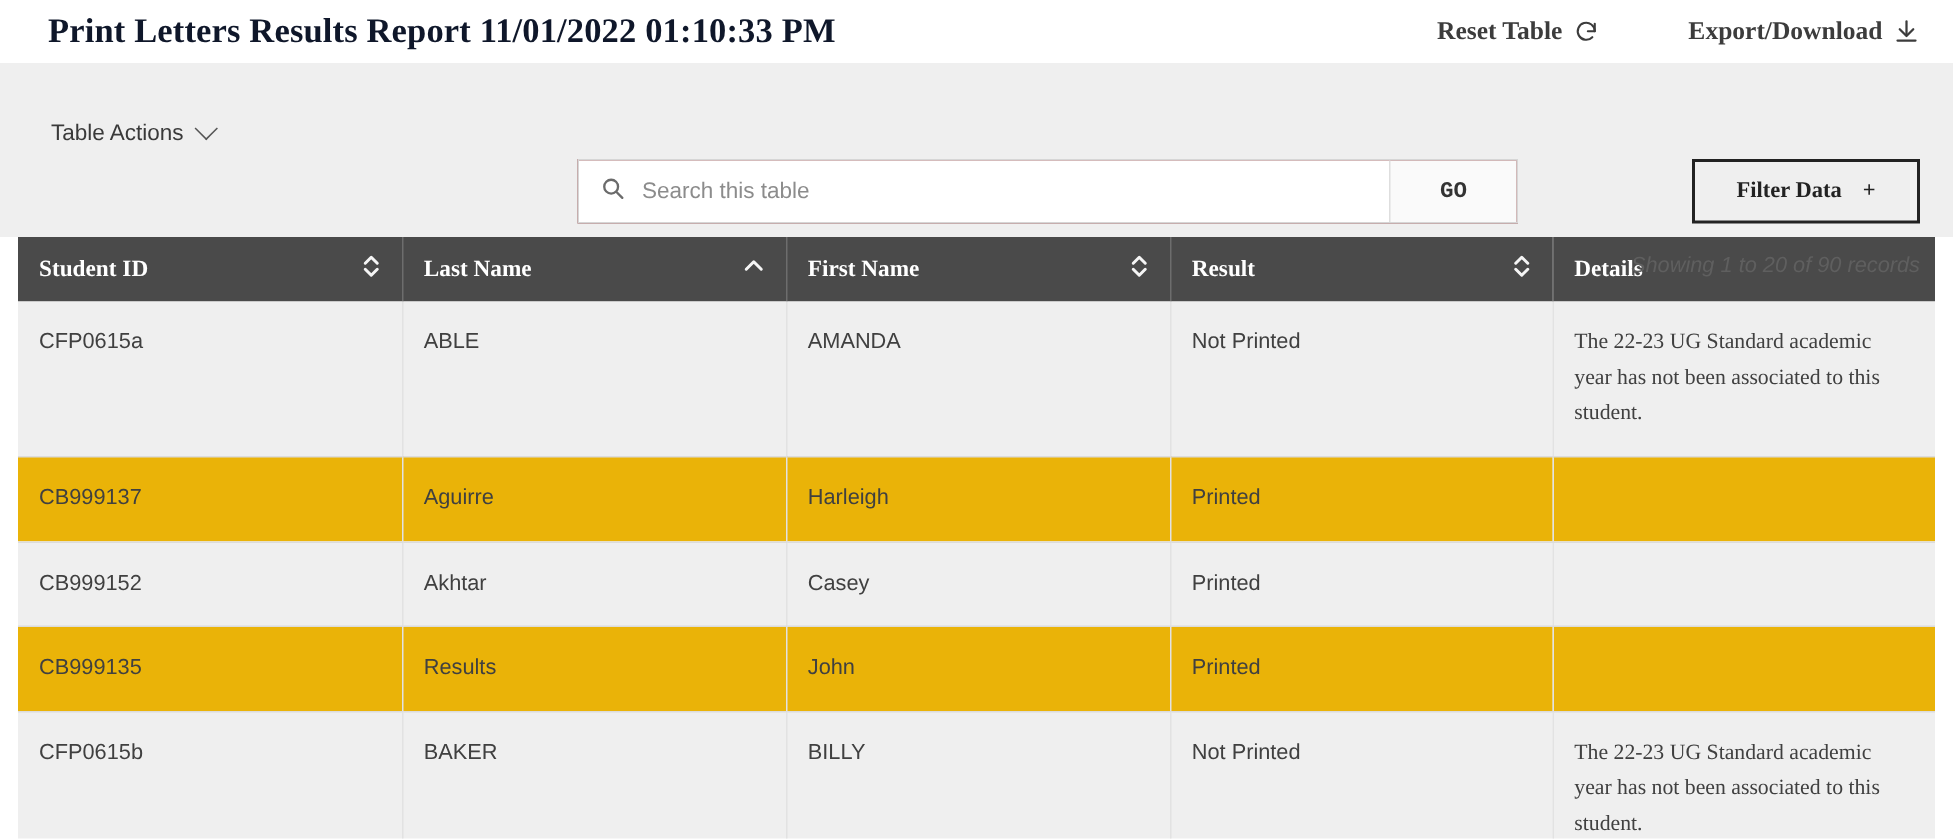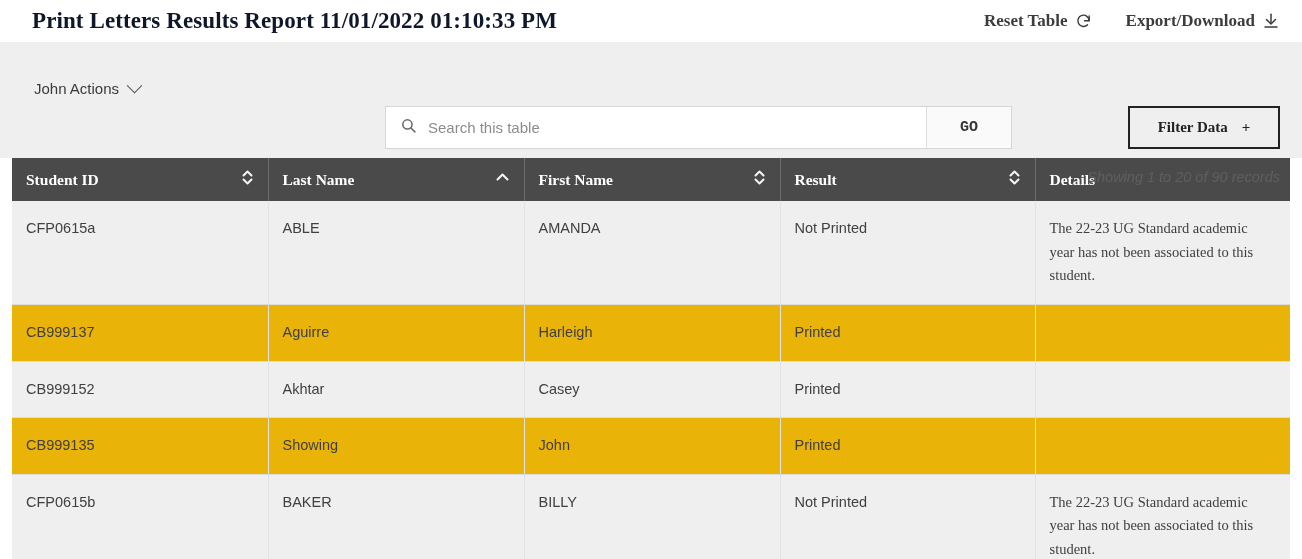--- a/index.html
+++ b/index.html
@@ -27,21 +27,21 @@
     font-size: 23px;
     color: #0f172a;
     letter-spacing: .1px;
     white-space: nowrap;
     margin-left: 20px;
   }
   .titlebar-actions {
     margin-left: auto;
     display: flex;
     align-items: flex-start;
-    gap: 34px;
+    gap: 60px;
   }
   .title-action {
     display: flex;
     align-items: center;
     gap: 7px;
     font-family: "Liberation Serif", serif;
     font-weight: bold;
     font-size: 17px;
     color: #3c3c3c;
     cursor: pointer;
@@ -227,21 +227,21 @@
       </span>
     </div>
 
   </div>
 </div>
 
 <div class="toolbar">
 
   <div class="toolbar-row">
     <div class="table-actions">
-      <span>John Actions</span>
+      <span>Table Actions</span>
       <span class="chev-down"></span>
     </div>
   </div>
 
   <div class="searchwrap">
     <div class="searchbox">
       <span>
         <svg width="17" height="17" viewBox="0 0 24 24" fill="none" stroke="#6b6b6b" stroke-width="2.2" stroke-linecap="round">
           <circle cx="10.5" cy="10.5" r="6.5"></circle>
           <line x1="15.5" y1="15.5" x2="21" y2="21"></line>
@@ -338,21 +338,21 @@
       </tr>
       <tr class="odd">
         <td>CB999152</td>
         <td>Akhtar</td>
         <td>Casey</td>
         <td>Printed</td>
         <td></td>
       </tr>
       <tr class="even">
         <td>CB999135</td>
-        <td>Showing</td>
+        <td>Results</td>
         <td>John</td>
         <td>Printed</td>
         <td></td>
       </tr>
       <tr class="odd">
         <td>CFP0615b</td>
         <td>BAKER</td>
         <td>BILLY</td>
         <td>Not Printed</td>
         <td>The 22-23 UG Standard academic year has not been associated to this student.</td>

